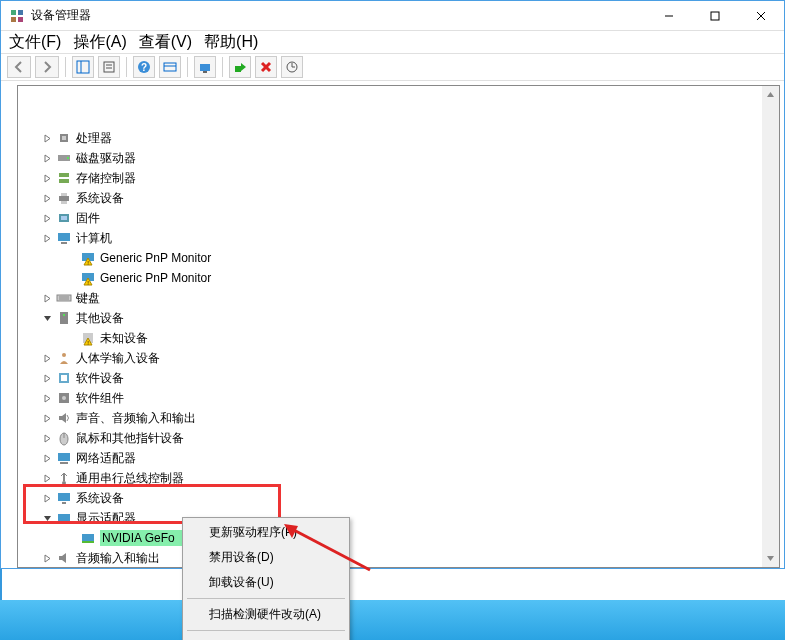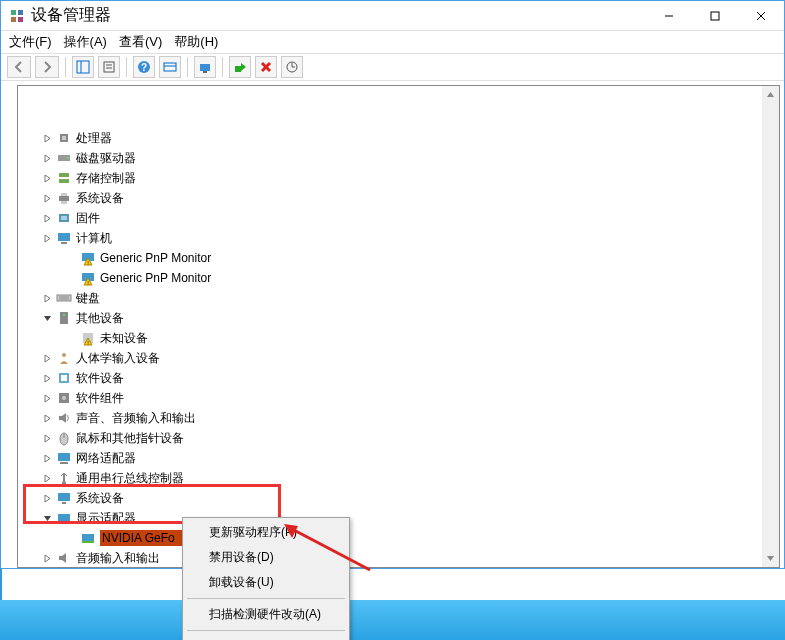--- a/index.html
+++ b/index.html
@@ -1,42 +1,42 @@
 <!DOCTYPE html>
 <html><head>
 <meta charset="utf-8">
 <style>
 * { box-sizing: border-box; margin: 0; padding: 0; font-family: "Microsoft YaHei", "Segoe UI", sans-serif; }
 body { background: #fff; width: 785px; height: 640px; overflow: hidden; position: relative; }
 .window { width: 785px; border: 1px solid #4a9ee3; background: #fff; position: absolute; top: 0; left: 0; }
 .titlebar { height: 30px; display: flex; align-items: center; padding: 0 0 0 8px; background: #fff; border-bottom: 1px solid #e0e0e0; }
 .titlebar-icon { width: 16px; height: 16px; margin-right: 6px; }
-.titlebar-title { font-size: 16px; flex: 1; }
+.titlebar-title { font-size: 12px; flex: 1; }
 .win-controls { display: flex; height: 100%; }
 .win-btn { width: 46px; height: 30px; display: flex; align-items: center; justify-content: center; font-size: 14px; }
-.menubar { height: 22px; display: flex; align-items: center; padding: 0 8px; font-size: 13px; gap: 12px; }
+.menubar { height: 22px; display: flex; align-items: center; padding: 0 8px; font-size: 16px; gap: 12px; }
 .menubar span { cursor: default; }
 .toolbar { height: 28px; display: flex; align-items: center; padding: 0 6px; gap: 4px; border-top: 1px solid #e0e0e0; border-bottom: 1px solid #e0e0e0; }
 .tb-sep { width: 1px; height: 20px; background: #d0d0d0; margin: 0 2px; }
 .tb-btn { width: 22px; height: 22px; display: flex; align-items: center; justify-content: center; border: 1px solid #ccc; background: #f5f5f5; }
 .tb-btn.nav { width: 24px; }
 .tb-btn svg { width: 14px; height: 14px; }
 .tree-area { height: 483px; border: 1px solid #888; margin: 4px 4px 0 16px; overflow: hidden; position: relative; }
 .tree { padding: 2px 0; font-size: 12px; margin-top: 40px; }
 .tree-row { display: flex; align-items: center; height: 20px; padding-left: 6px; white-space: nowrap; }
 .tree-row.lvl1 { padding-left: 22px; }
 .tree-row.lvl2 { padding-left: 46px; }
 .expander { width: 14px; height: 14px; display: inline-flex; align-items: center; justify-content: center; margin-right: 2px; }
 .expander svg { width: 9px; height: 9px; }
 .spacer { width: 14px; display: inline-block; margin-right: 2px; }
 .node-icon { width: 16px; height: 16px; margin-right: 4px; display: inline-flex; align-items: center; justify-content: center; }
 .node-icon svg { width: 16px; height: 16px; }
 .node-label { }
 .hl-red { position: absolute; border: 3px solid #e33; pointer-events: none; }
-.sel-blue { background: #c2410c; }
+.sel-blue { background: #86efac; }
 .context-menu { position: absolute; background: #f0f0f0; border: 1px solid #a0a0a0; box-shadow: 2px 2px 4px rgba(0,0,0,0.25); z-index: 100; font-size: 12px; padding: 2px; }
 .cm-item { padding: 4px 24px 4px 24px; cursor: default; }
 .cm-sep { height: 1px; background: #c0c0c0; margin: 3px 2px; }
 .arrow-annot { position: absolute; z-index: 200; pointer-events: none; }
 .scrollbar-v { position: absolute; right: 0; top: 0; bottom: 0; width: 17px; background: #f0f0f0; display: flex; flex-direction: column; }
 .sb-btn { height: 17px; display: flex; align-items: center; justify-content: center; background: #f0f0f0; }
 .sb-track { flex: 1; background: #f0f0f0; }
 .taskbar-strip { position: absolute; left: 0; right: 0; bottom: 0; height: 40px; background: linear-gradient(#52c1f5, #2aa3e3); }
 .left-edge { position: absolute; left:0; top:0; bottom:40px; width:2px; background:#3598dd; }
 </style>

